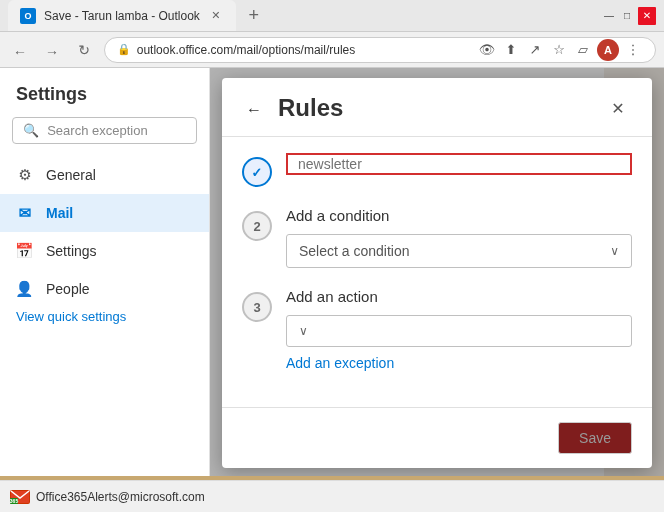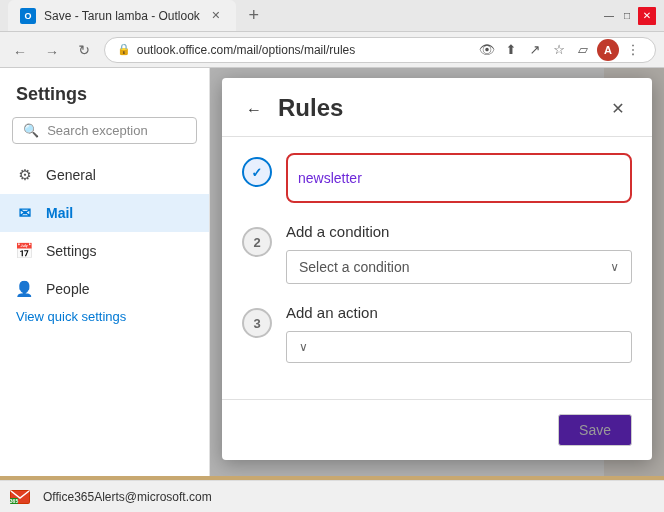--- a/index.html
+++ b/index.html
@@ -371,24 +371,24 @@
       border: 2px solid #c0c0c0;
     }
 
     .step-content {
       flex: 1;
     }
 
     .rule-name-input {
       width: 100%;
       border: 2px solid #d32f2f;
-      border-radius: 8px;
-      padding: 15px 10px;
-      font-size: 14px;
-      color: #6d28d9;
+      border-radius: 0;
+      padding: 1px 10px;
+      font-size: 14px;
+      color: #737373;
       outline: none;
     }
 
     .step-label {
       font-size: 15px;
       font-weight: 400;
       color: #333;
       margin-bottom: 10px;
     }
 
@@ -424,21 +424,21 @@
       padding: 14px 20px;
       display: flex;
       align-items: center;
       justify-content: flex-end;
       gap: 10px;
       border-top: 1px solid #e0e0e0;
     }
 
     .btn-save {
       padding: 7px 20px;
-      background: #4c1d95;
+      background: #7f1d1d;
       color: #999;
       border: 1px solid #ccc;
       border-radius: 3px;
       font-size: 14px;
       cursor: not-allowed;
     }
 
     .btn-discard {
       padding: 7px 20px;
       background: white;
@@ -483,21 +483,21 @@
       border-top: 1px solid #ddd;
       display: flex;
       align-items: center;
       padding: 0 10px;
       gap: 8px;
     }
 
     .taskbar-item {
       display: flex;
       align-items: center;
-      gap: 13px;
+      gap: 6px;
       font-size: 12px;
       color: #333;
     }
 
     .taskbar-icon {
       width: 20px;
       height: 20px;
       display: flex;
       align-items: center;
       justify-content: center;
@@ -614,20 +614,21 @@
 
           <div class="rule-step">
             <div class="step-indicator step-number">
               <span>3</span>
             </div>
             <div class="step-content">
               <div class="step-label">Add an action</div>
               <div class="select-dropdown">
                 <span class="dropdown-arrow">∨</span>
               </div>
+              <a class="add-exception-link">Add an exception</a>
             </div>
           </div>
 
         </div>
 
         <div class="modal-footer">
           <button class="btn-save">Save</button>
         </div>
 
       </div>

